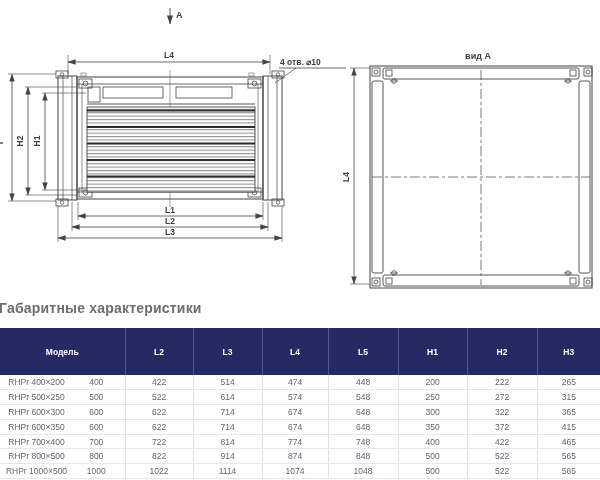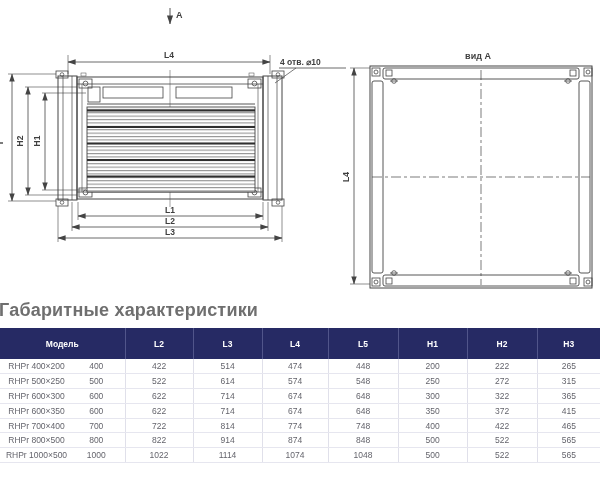--- a/index.html
+++ b/index.html
@@ -3,29 +3,29 @@
 <meta charset="utf-8">
 <style>
   html,body { margin:0; padding:0; background:#ffffff; }
   #page {
     position:relative; width:600px; height:480px; overflow:hidden;
     font-family:"Liberation Sans", sans-serif; background:#ffffff;
   }
   #drawing { position:absolute; left:0; top:0; }
   #table-title {
     position:absolute; left:-1px; top:300px;
-    font-size:18px; font-weight:bold; color:#6f6f6f; letter-spacing:0.2px;
+    font-size:14px; font-weight:bold; color:#6f6f6f; letter-spacing:0.2px;
   }
   #dims-table {
     position:absolute; left:0; top:328px; width:600px;
     border-collapse:collapse; table-layout:fixed;
   }
   #dims-table thead th {
     background:#262a64; color:#ffffff; font-size:8.5px; font-weight:bold;
-    height:31px; padding:0; text-align:center; border-left:1px solid #51558a;margin-left:14px;
+    height:31px; padding:8px; text-align:center; border-left:1px solid #51558a;margin-left:14px;
   }
   #dims-table thead th:first-child { border-left:none; }
   #dims-table tbody td {
     font-size:8.5px; color:#64646c; text-align:center; height:13.9px;
     padding:0; border-bottom:1px solid #e6e6ef; border-left:1px solid #e0e0ea;
     white-space:nowrap; overflow:hidden;
   }
   #dims-table tbody td:nth-child(1) { text-align:center; padding-left:5px; border-left:none; }
   #dims-table tbody td:nth-child(2) { border-left:none; }
   svg text { fill:#3f3f3f; font-family:"Liberation Sans", sans-serif; }

